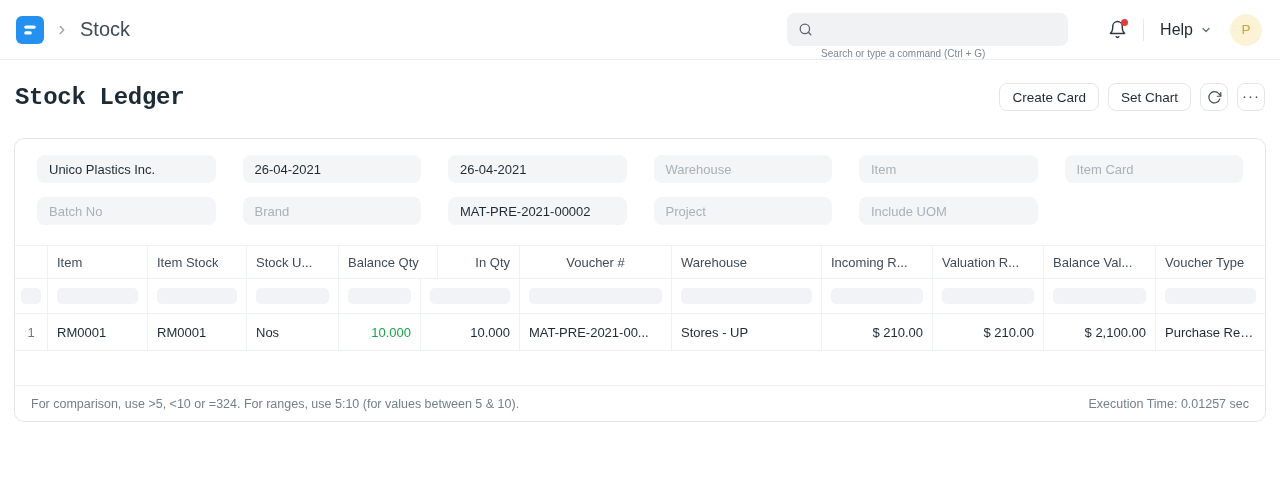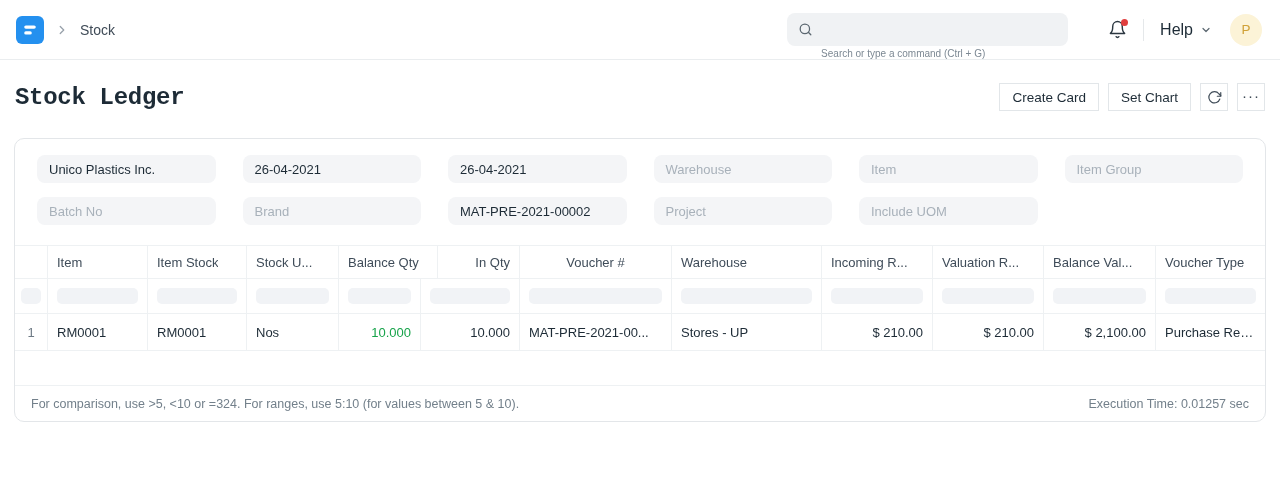--- a/index.html
+++ b/index.html
@@ -5,21 +5,21 @@
   * { box-sizing: border-box; margin: 0; padding: 0; }
   html,body { width:1280px; height:481px; overflow:hidden; background:#fff;
     font-family:"Liberation Sans", sans-serif; color:#1d2b36; }
 
   
   .navbar { height:60px; display:flex; align-items:center; justify-content:space-between;
     padding:0 18px 0 16px; border-bottom:1px solid #eaedef; }
   .nav-left { display:flex; align-items:center; gap:11px; }
   .logo { width:28px; height:28px; background:#2490ef; border-radius:6px;
     display:flex; align-items:center; justify-content:center; }
-  .crumb { font-size:14px; color:#3f4b57; }
+  .crumb { font-size:20px; color:#3f4b57; }
   .nav-right { display:flex; align-items:center; }
   .searchbar { width:281px; height:33px; background:#f0f2f4; border-radius:8px;
     display:flex; align-items:center; padding:0 11px; gap:8px; margin-right:40px; }
   .searchbar input { border:none; outline:none; background:transparent; flex:1;
     font-family:Liberation Sans, sans-serif; font-size:10px; color:#3f4b57;margin-top:48px; }
   .searchbar input::placeholder { color:#7c8893; }
   .bell-wrap { position:relative; display:flex; }
   .dot { position:absolute; top:-1px; right:-1px; width:7px; height:7px;
     border-radius:50%; background:#e03e3e; }
   .divider { width:1px; height:22px; background:#e5e8ea; margin:0 16px; }
@@ -27,21 +27,21 @@
   .avatar { width:32px; height:32px; border-radius:50%; background:#fcf3d7; color:#d0a137;
     font-size:13.5px; font-weight:500; display:flex; align-items:center; justify-content:center;
     margin-left:18px; cursor:pointer; }
 
   
   .page-head { display:flex; align-items:center; justify-content:space-between;
     padding:23px 15px 27px 15px; }
   .page-title { font-size:24px; font-weight:700; letter-spacing:-0.3px; color:#1d2b36;font-family:Liberation Mono, monospace; }
   .actions { display:flex; gap:9px; align-items:center; }
   .btn { height:28px; padding:0 12px; background:#fff; border:1px solid #e2e6e9;
-    border-radius:0; font-family:inherit; font-size:13.5px; color:#1d2b36;
+    border-radius:8px; font-family:inherit; font-size:13.5px; color:#1d2b36;
     display:flex; align-items:center; justify-content:center; cursor:pointer; }
   .btn-icon { width:28px; padding:0; }
   .ellipsis { font-size:15px; letter-spacing:1px; color:#3f4b57; margin-top:-4px; }
 
   
   .card { margin:0 14px; height:284px; border:1px solid #e3e6e9; border-radius:10px;
     display:flex; flex-direction:column; overflow:hidden; background:#fff; }
 
   .filters { padding:16px 22px 20px; display:grid; grid-template-columns:repeat(6,1fr);
     column-gap:27px; row-gap:14px; }
@@ -135,21 +135,21 @@
 </div>
 
 <div class="card">
 
   <div class="filters">
       <div class="filter-input">Unico Plastics Inc.</div>
       <div class="filter-input">26-04-2021</div>
       <div class="filter-input">26-04-2021</div>
       <div class="filter-input placeholder">Warehouse</div>
       <div class="filter-input placeholder">Item</div>
-      <div class="filter-input placeholder">Item Group</div>
+      <div class="filter-input placeholder">Item Card</div>
       <div class="filter-input placeholder">Batch No</div>
       <div class="filter-input placeholder">Brand</div>
       <div class="filter-input">MAT-PRE-2021-00002</div>
       <div class="filter-input placeholder">Project</div>
       <div class="filter-input placeholder">Include UOM</div>
     </div>
 
   <div class="table-wrap">
     <div class="trow thead-row">
         <div class="tcell" style="width: 33px; justify-content: center;">

